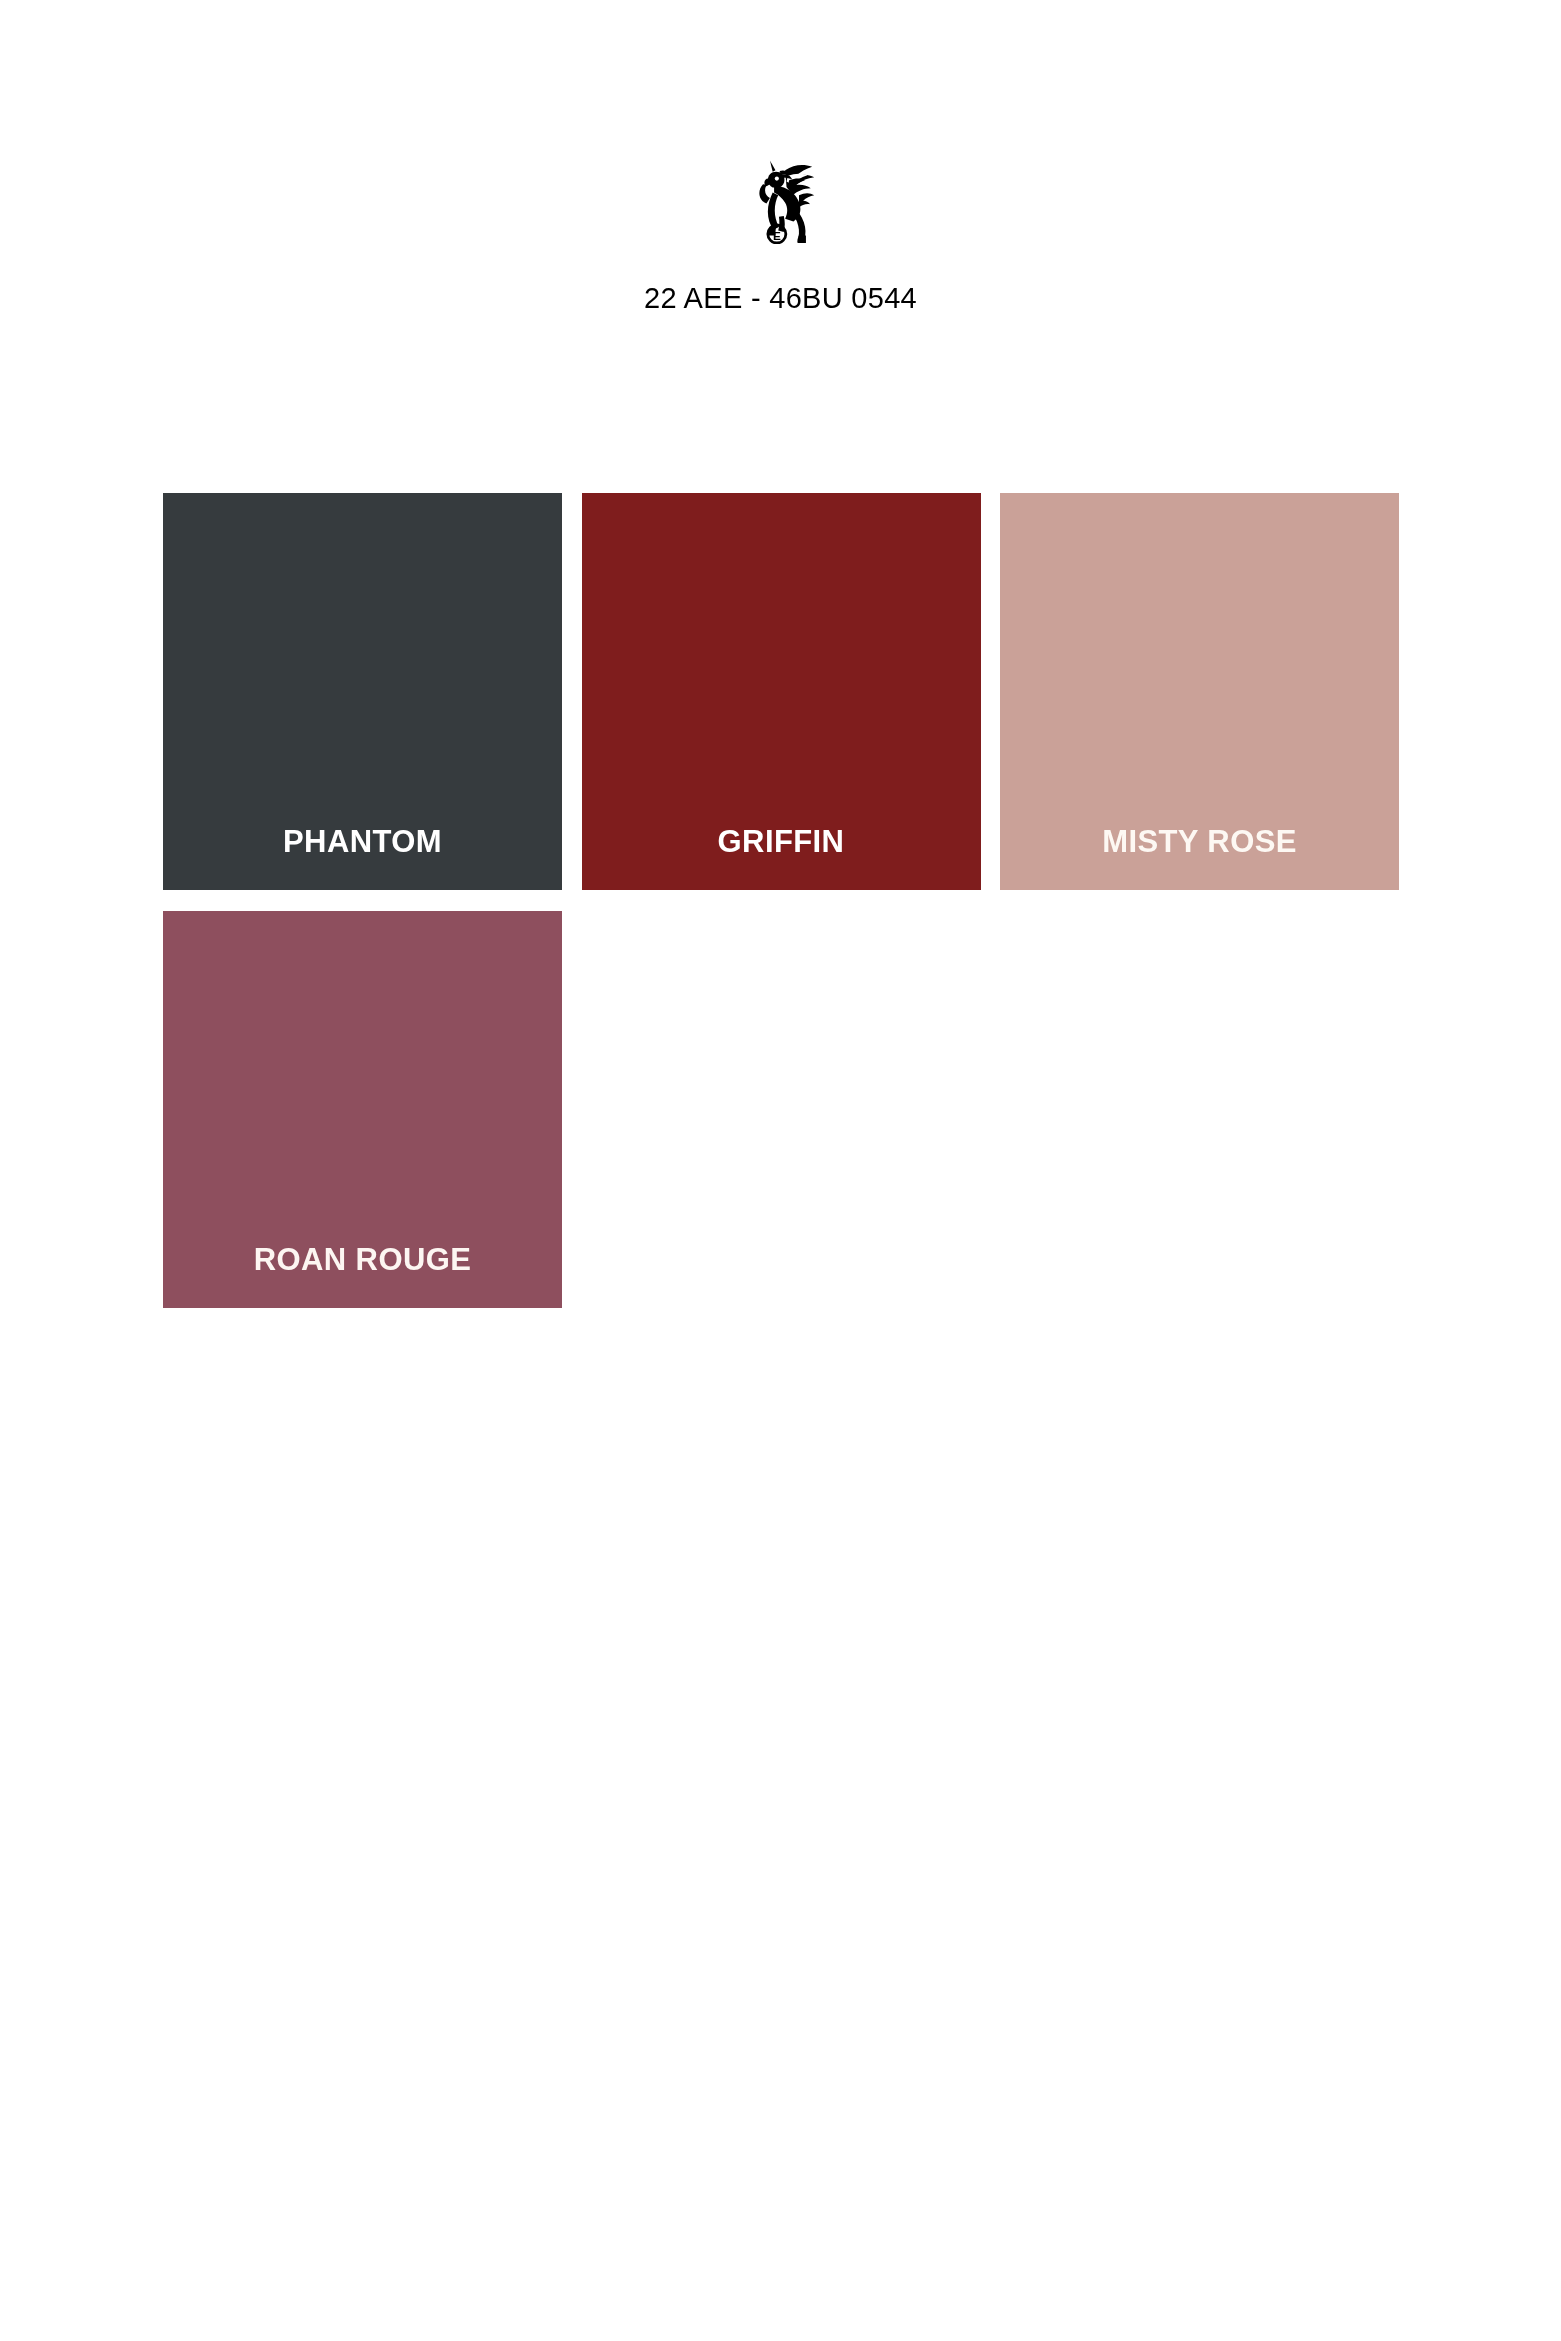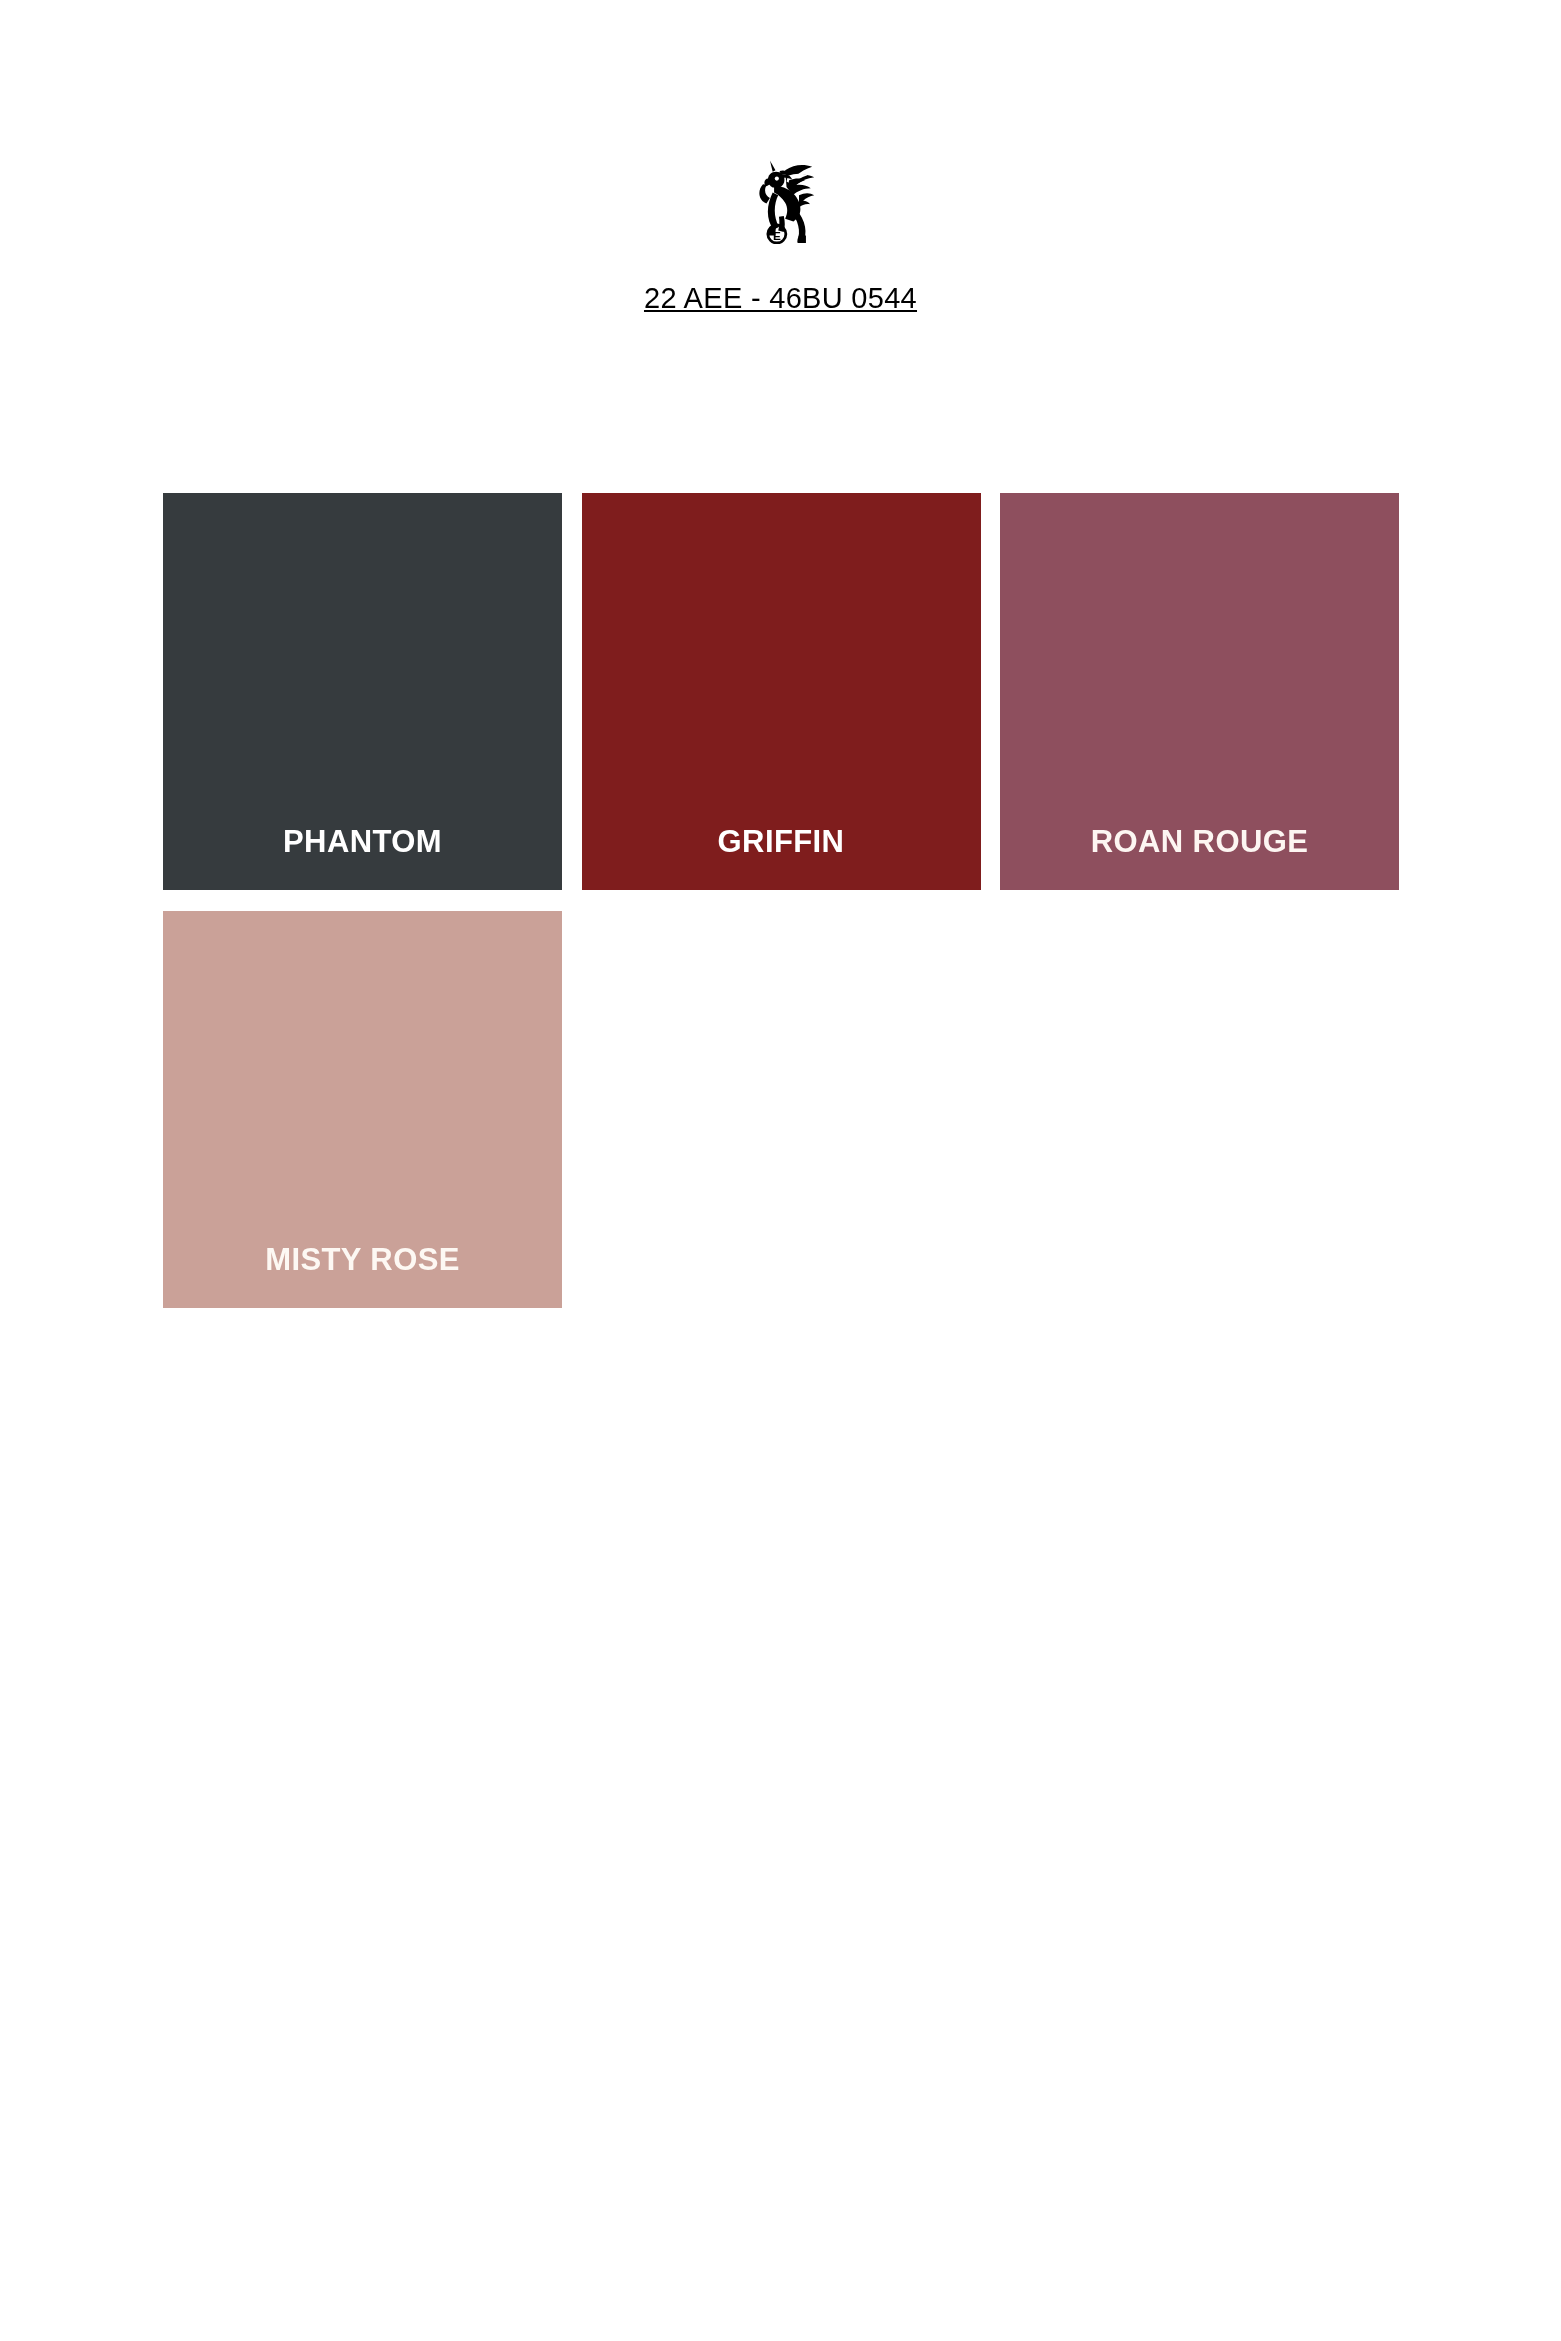--- a/index.html
+++ b/index.html
@@ -67,21 +67,20 @@
   }
   .brand-mark svg { display: block; width: 100%; height: 100%; }
 
   .style-code {
     text-align: center;
     font-size: 29px;
     font-weight: 400;
     color: #000000;
     letter-spacing: 0.3px;
     margin-top: 26.5px;
-    text-decoration: underline;
   }
 
   
   .palette {
     position: absolute;
     left: 163px;
     top: 493px;
     width: 1237px;
     display: flex;
     flex-wrap: wrap;
@@ -158,22 +157,22 @@
 <div class="palette">
 
   <div class="swatch" style="background-color: rgb(54, 59, 62);">
     <span class="swatch-label" style="color: rgb(255, 255, 255);">PHANTOM</span>
   </div>
 
   <div class="swatch" style="background-color: #7f1d1d;">
     <span class="swatch-label" style="color: rgb(255, 255, 255);">GRIFFIN</span>
   </div>
 
+  <div class="swatch" style="background-color: rgb(202, 161, 152);">
+    <span class="swatch-label" style="color: rgb(253, 248, 243);">MISTY ROSE</span>
+  </div>
+
   <div class="swatch" style="background-color: rgb(142, 79, 94);">
     <span class="swatch-label" style="color: rgb(253, 246, 242);">ROAN ROUGE</span>
-  </div>
-
-  <div class="swatch" style="background-color: rgb(202, 161, 152);">
-    <span class="swatch-label" style="color: rgb(253, 248, 243);">MISTY ROSE</span>
   </div>
 
 </div>
 
 
 </body></html>

